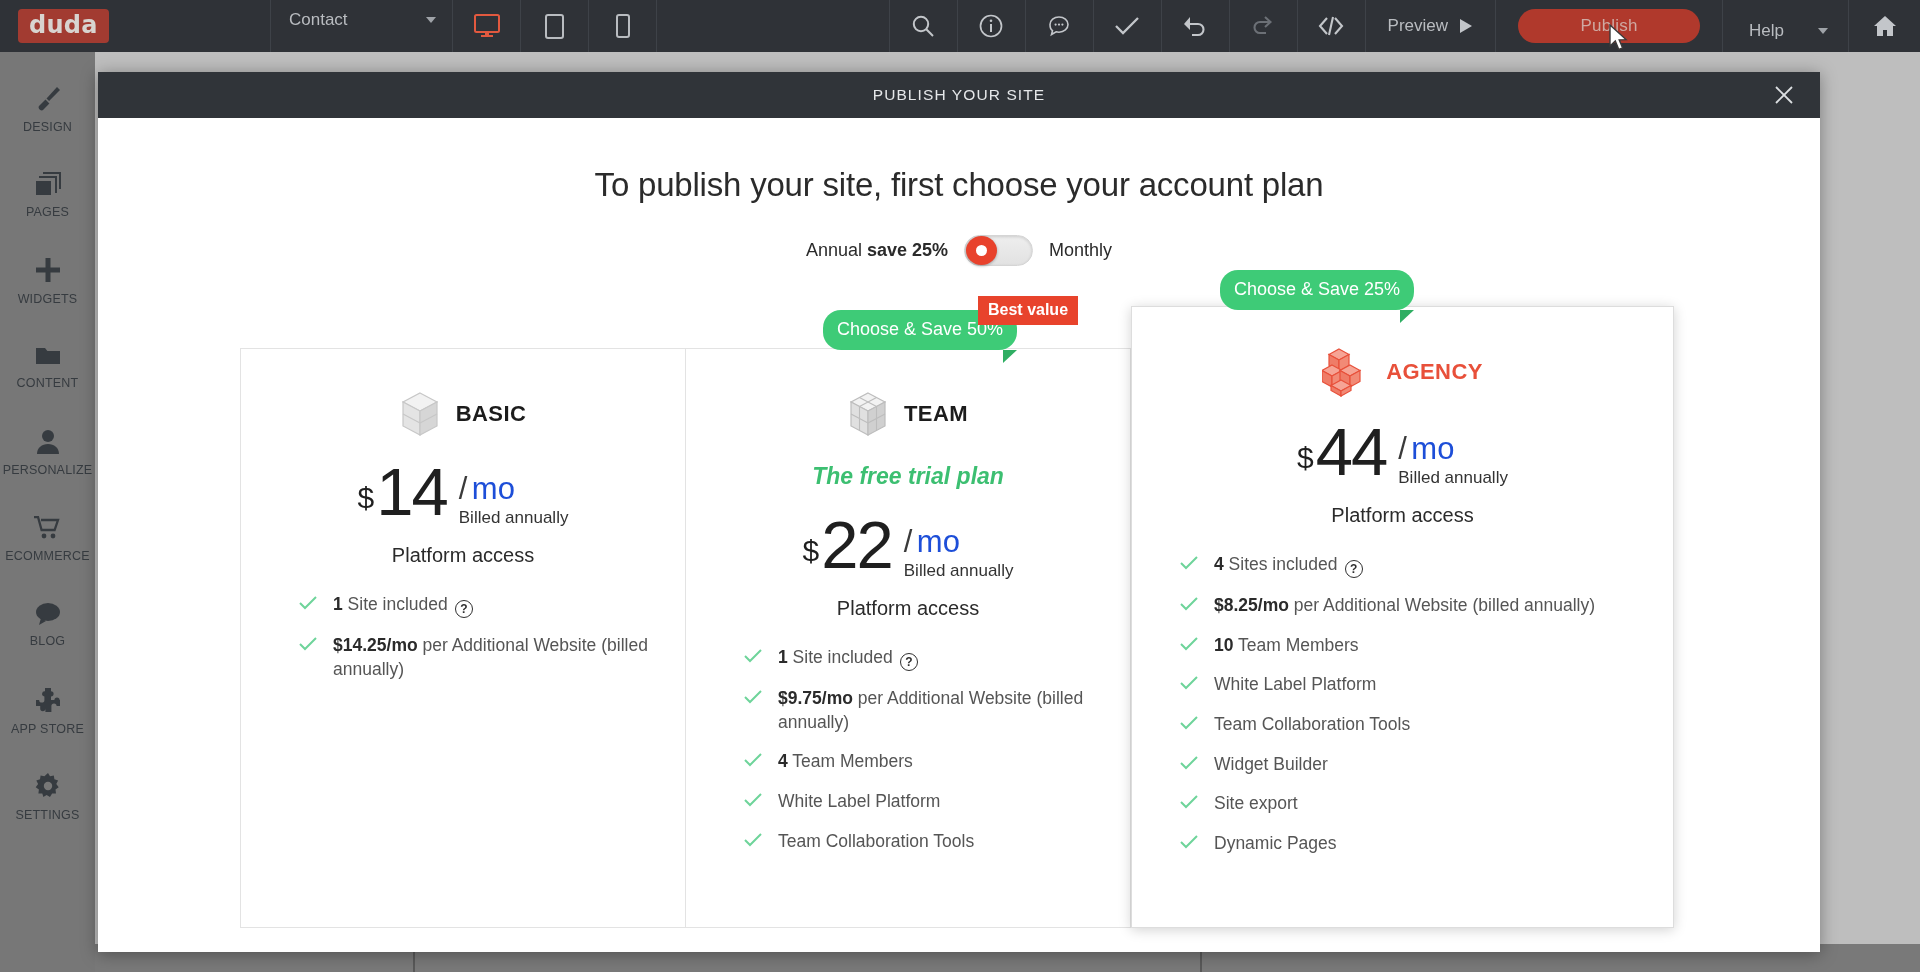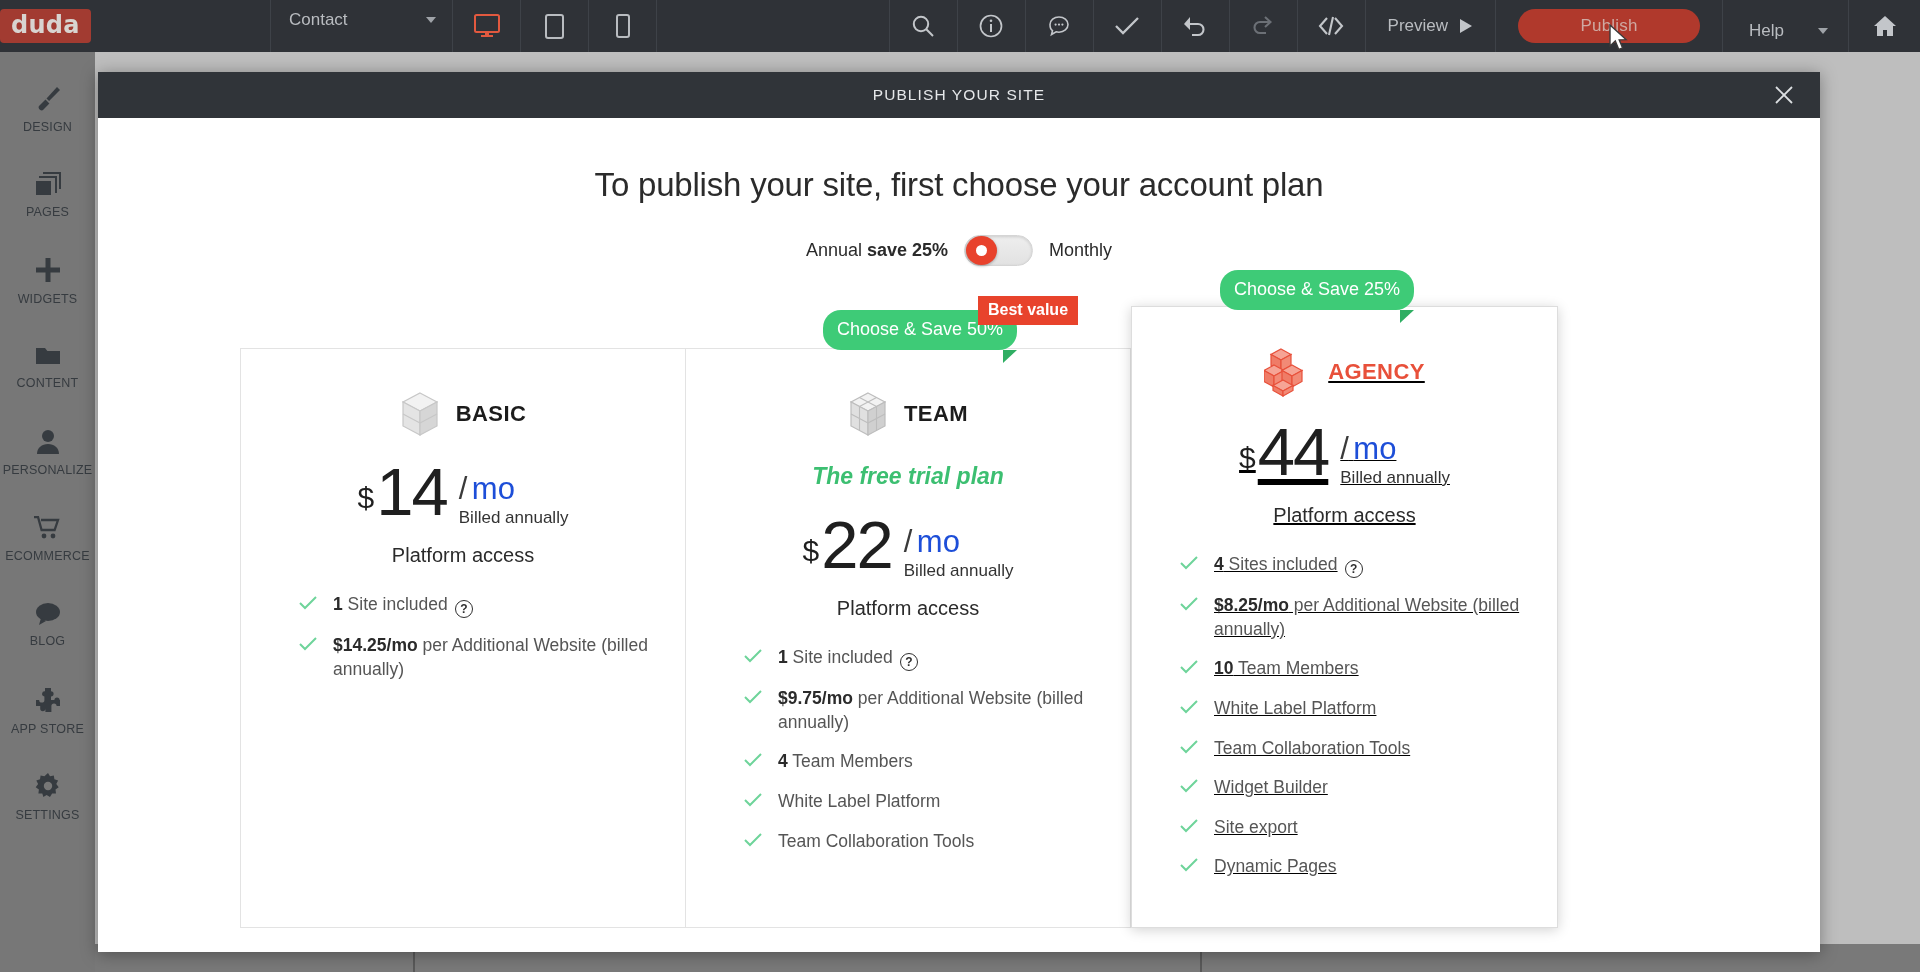--- a/index.html
+++ b/index.html
@@ -11,21 +11,21 @@
   }
   #root { position: relative; width: 1920px; height: 972px; }
 
   
   .topbar {
     position: absolute; left: 0; top: 0; width: 1920px; height: 52px;
     background: #2f3237;
     display: flex; align-items: stretch;
     z-index: 30;
   }
-  .tb-logo-wrap { width: 270px; display: flex; align-items: center; }
+  .tb-logo-wrap { width: 270px; display: flex; align-items: center; padding-left: 18px; }
   .tb-logo {
     background: #a23b31; color: #d8d4d0; font-weight: bold; font-size: 24px;
     padding: 2px 11px 4px 11px; border-radius: 4px; letter-spacing: .3px;
     font-family: "DejaVu Sans", sans-serif;
   }
   .tb-cell {
     display: flex; align-items: center; justify-content: center;
     border-left: 1px solid #3e4248;
     color: #b9bcc0;
     position: relative;
@@ -124,24 +124,23 @@
   
   .plans { position: relative; margin-top: 40px; height: 620px; }
 
   .card {
     position: absolute; background: #fff;
     border: 1px solid #e3e3e3;
   }
   .card-basic { left: 142px; top: 42px; width: 445px; height: 580px; border-right: none; }
   .card-team  { left: 587px; top: 42px; width: 446px; height: 580px; }
   .card-agency{
-    left: 1033px; top: 0px; width: 427px; height: 622px;
+    left: 1033px; top: 0px; width: 543px; height: 622px;
     border: 1px solid #dddddd; box-shadow: 0 2px 12px rgba(0,0,0,.18);
     background: #fff;
-    text-decoration: underline;
   }
 
   .plan-head { display:flex; align-items:center; justify-content:center; gap: 16px; }
   .card-basic .plan-head { margin-top: 42px; }
   .card-team  .plan-head { margin-top: 42px; }
   .card-agency .plan-head { margin-top: 40px; }
   .plan-name { font-size: 22px; font-weight: bold; letter-spacing: .4px; color: #1c1c1c; }
   .plan-name.accent { color: #e8503a; }
 
   .trial { text-align:center; color:#3cbf71; font-style: italic; font-weight: bold; font-size: 23px; margin-top: 26px; }

